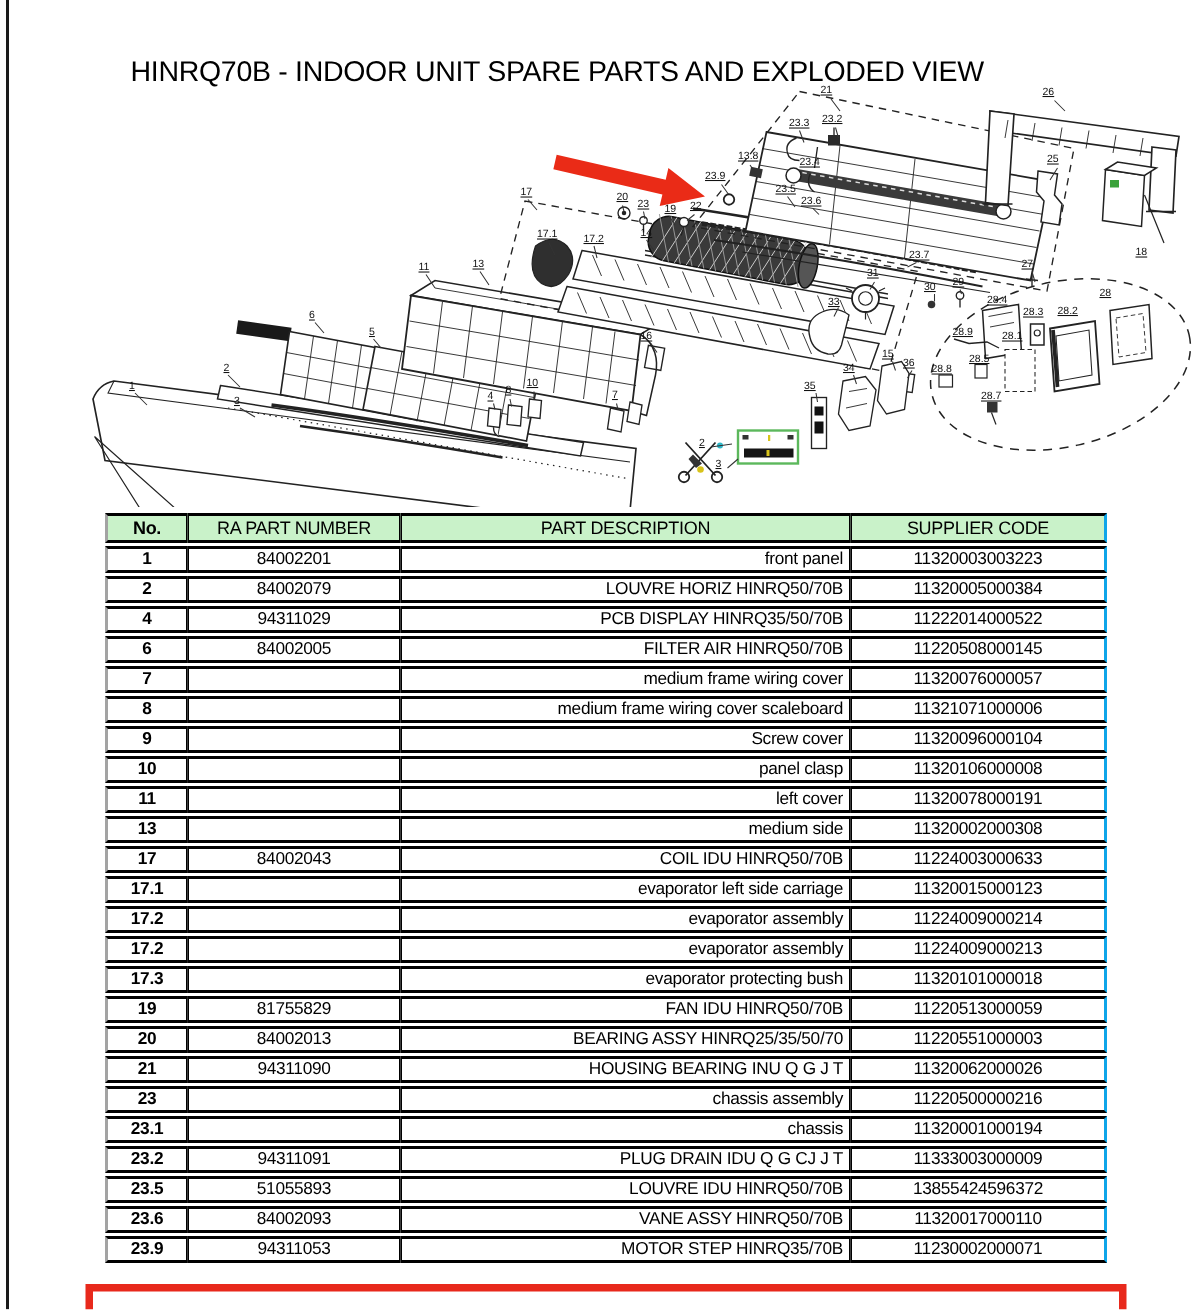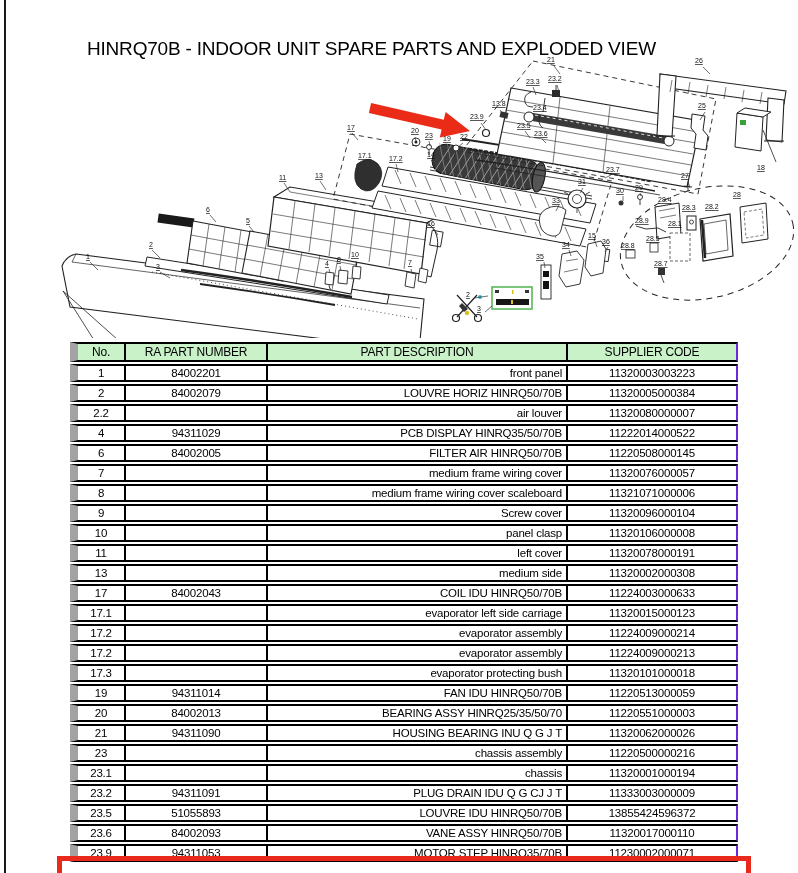--- a/index.html
+++ b/index.html
@@ -11,22 +11,22 @@
   .diagram{position:absolute;left:0;top:0;}
   .diagram text{font-family:"Liberation Sans",sans-serif;font-size:7px;fill:#111;
                 text-decoration:underline;}
   .tablewrap{position:absolute;left:70px;top:340px;width:668px;}
   table.parts{border-collapse:separate;border-spacing:0 2px;width:668px;table-layout:fixed;}
   table.parts th, table.parts td{
      border-top:2px solid #000;border-bottom:2px solid #000;
      border-left:1px solid #000;border-right:1px solid #000;
      height:12px;line-height:12px;padding:1px 4px;font-size:11.5px;
      text-align:center;overflow:hidden;white-space:nowrap;letter-spacing:-0.2px;}
-  table.parts th:first-child, table.parts td:first-child{border-left:8px solid #a3a3a3;}
-  table.parts th:last-child, table.parts td:last-child{border-right:2px solid #6d28d9;margin-left:46px;}
+  table.parts th:first-child, table.parts td:first-child{border-left:2px solid #a3a3a3;font-weight:bold;}
+  table.parts th:last-child, table.parts td:last-child{border-right:2px solid #0ea5e9;margin-left:46px;}
   table.parts th{background:var(--header-bg,#c9f2c9);font-weight:normal;font-size:12px;height:14px;line-height:14px;}
   table.parts td.desc{text-align:right;}
   .hl-box{position:absolute;border:5px solid var(--highlight-red,#e8291c);
           background:transparent;pointer-events:none;z-index:5;}
 </style>
 </head>
 <body>
 
 <div class="page">
   <div class="left-rule"></div>
@@ -278,26 +278,20 @@
             <td class="desc">front panel</td>
             <td>11320003003223</td>
           </tr>
           <tr>
             <td>2</td>
             <td>84002079</td>
             <td class="desc">LOUVRE HORIZ HINRQ50/70B</td>
             <td>11320005000384</td>
           </tr>
           <tr>
-            <td>2.2</td>
-            <td></td>
-            <td class="desc">air louver</td>
-            <td>11320080000007</td>
-          </tr>
-          <tr>
             <td>4</td>
             <td>94311029</td>
             <td class="desc">PCB DISPLAY HINRQ35/50/70B</td>
             <td>11222014000522</td>
           </tr>
           <tr>
             <td>6</td>
             <td>84002005</td>
             <td class="desc">FILTER AIR HINRQ50/70B</td>
             <td>11220508000145</td>
@@ -363,21 +357,21 @@
             <td>11224009000213</td>
           </tr>
           <tr>
             <td>17.3</td>
             <td></td>
             <td class="desc">evaporator protecting bush</td>
             <td>11320101000018</td>
           </tr>
           <tr>
             <td>19</td>
-            <td>94311014</td>
+            <td>81755829</td>
             <td class="desc">FAN IDU HINRQ50/70B</td>
             <td>11220513000059</td>
           </tr>
           <tr>
             <td>20</td>
             <td>84002013</td>
             <td class="desc">BEARING ASSY HINRQ25/35/50/70</td>
             <td>11220551000003</td>
           </tr>
           <tr>

